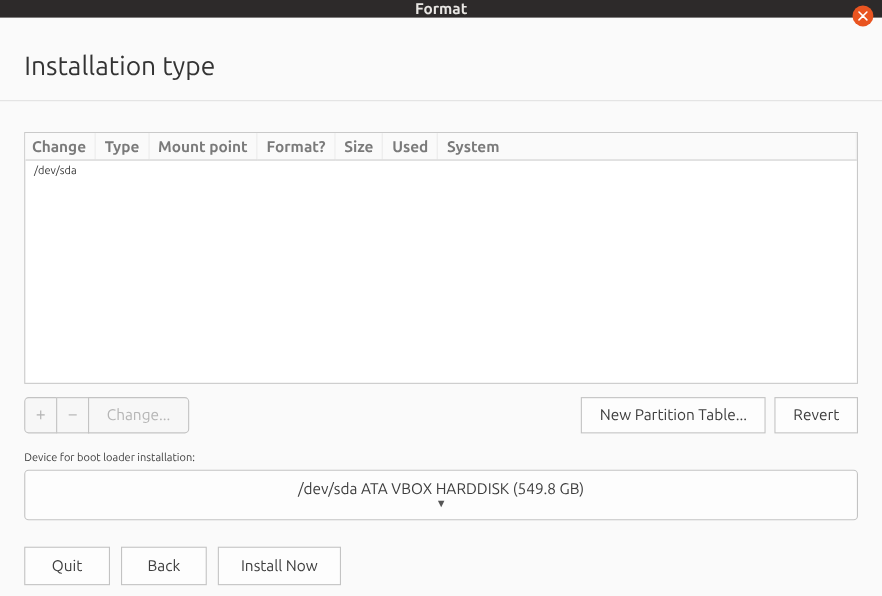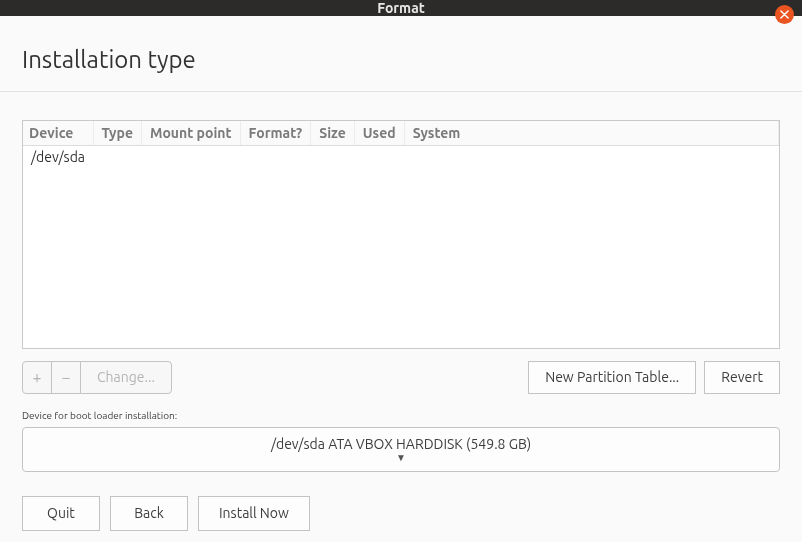--- a/index.html
+++ b/index.html
@@ -76,21 +76,21 @@
       font-size: 14px;
       padding: 4px 8px 4px 8px;
       border-bottom: 1px solid #dcdcdc;
       border-right: 1px solid #ececec;
       background: #fafafa;
       white-space: nowrap;
     }
     thead th:first-child { padding-left: 6px; }
     tbody td {
       padding: 3px 8px;
-      font-size: 14px;
+      font-size: 10px;
       color: #333;
       white-space: nowrap;
       margin-top: 42px;
     }
     tbody tr.selected td {
       background: #e95420;
       color: #fff;
     }
     .toolbar-row {
       display: flex;
@@ -162,21 +162,21 @@
 </div>
 
 <div class="content">
   <div class="heading">Installation type</div>
   <div class="divider"></div>
 
   <div class="table-wrap">
     <table>
       <thead>
         <tr>
-          <th>Device</th>
+          <th>Change</th>
           <th>Type</th>
           <th>Mount point</th>
           <th>Format?</th>
           <th>Size</th>
           <th>Used</th>
           <th style="width:100%">System</th>
         </tr>
       </thead>
       <tbody id="tbody">
           <tr>

